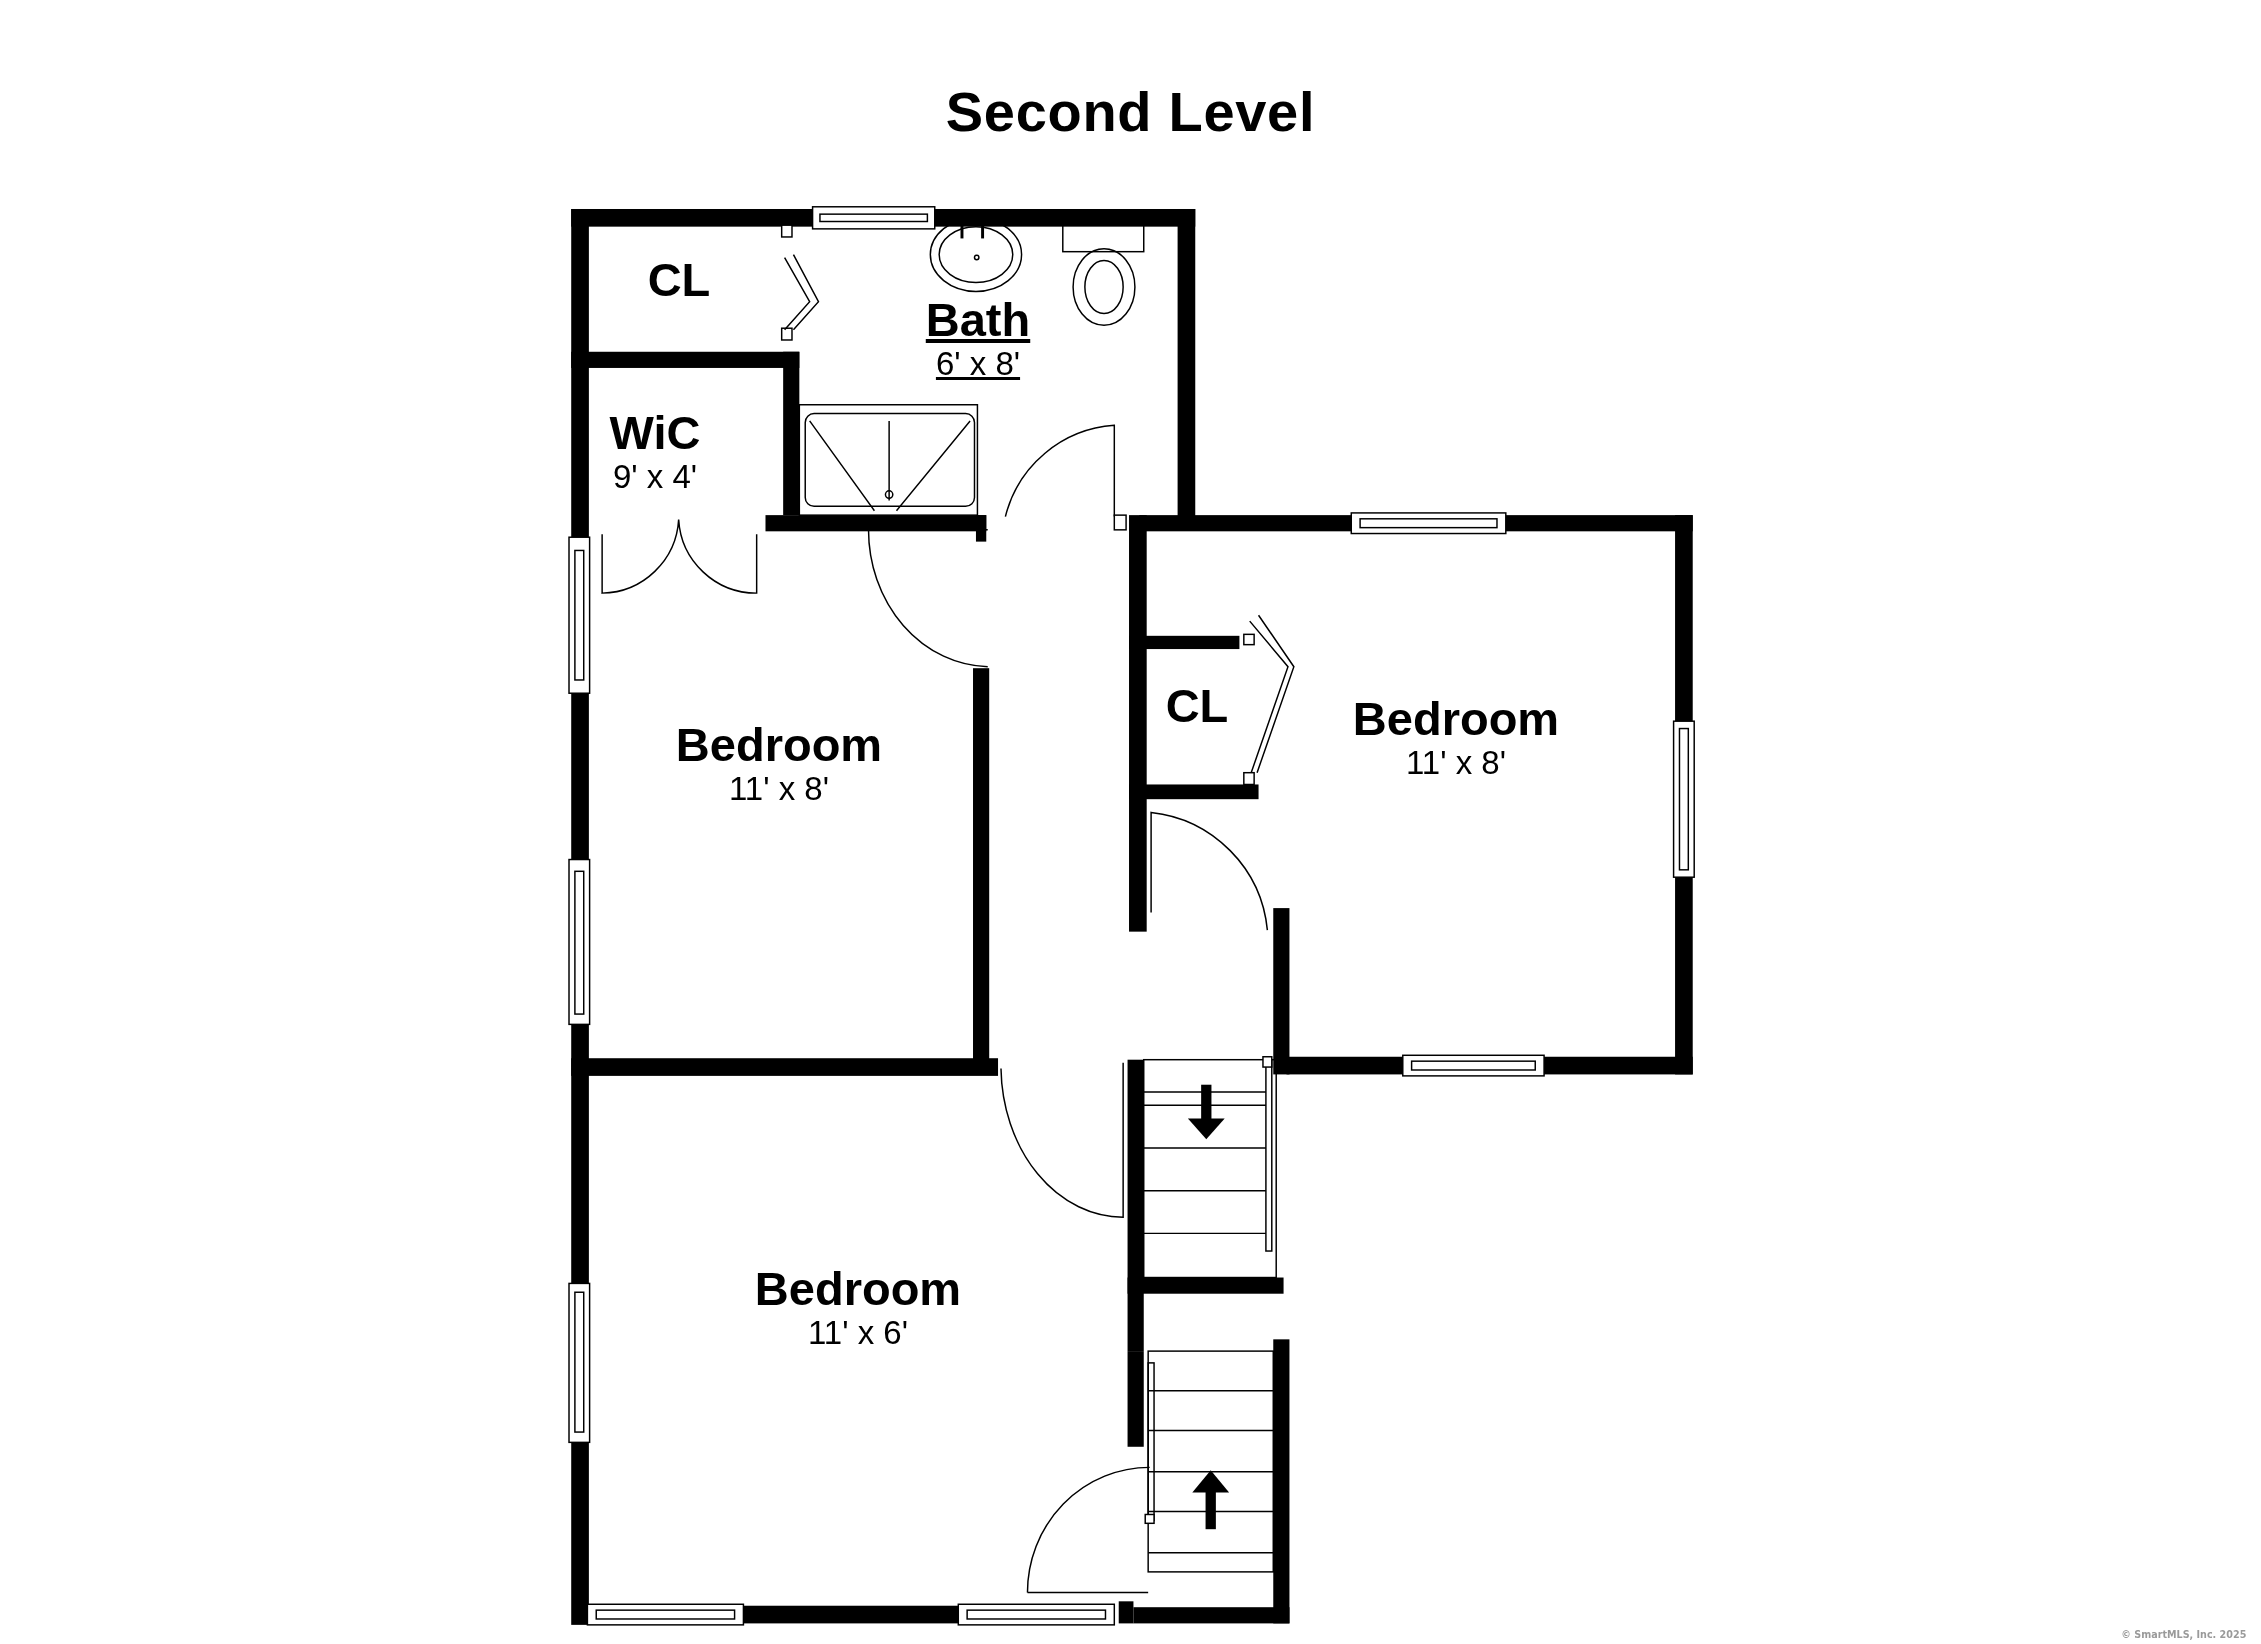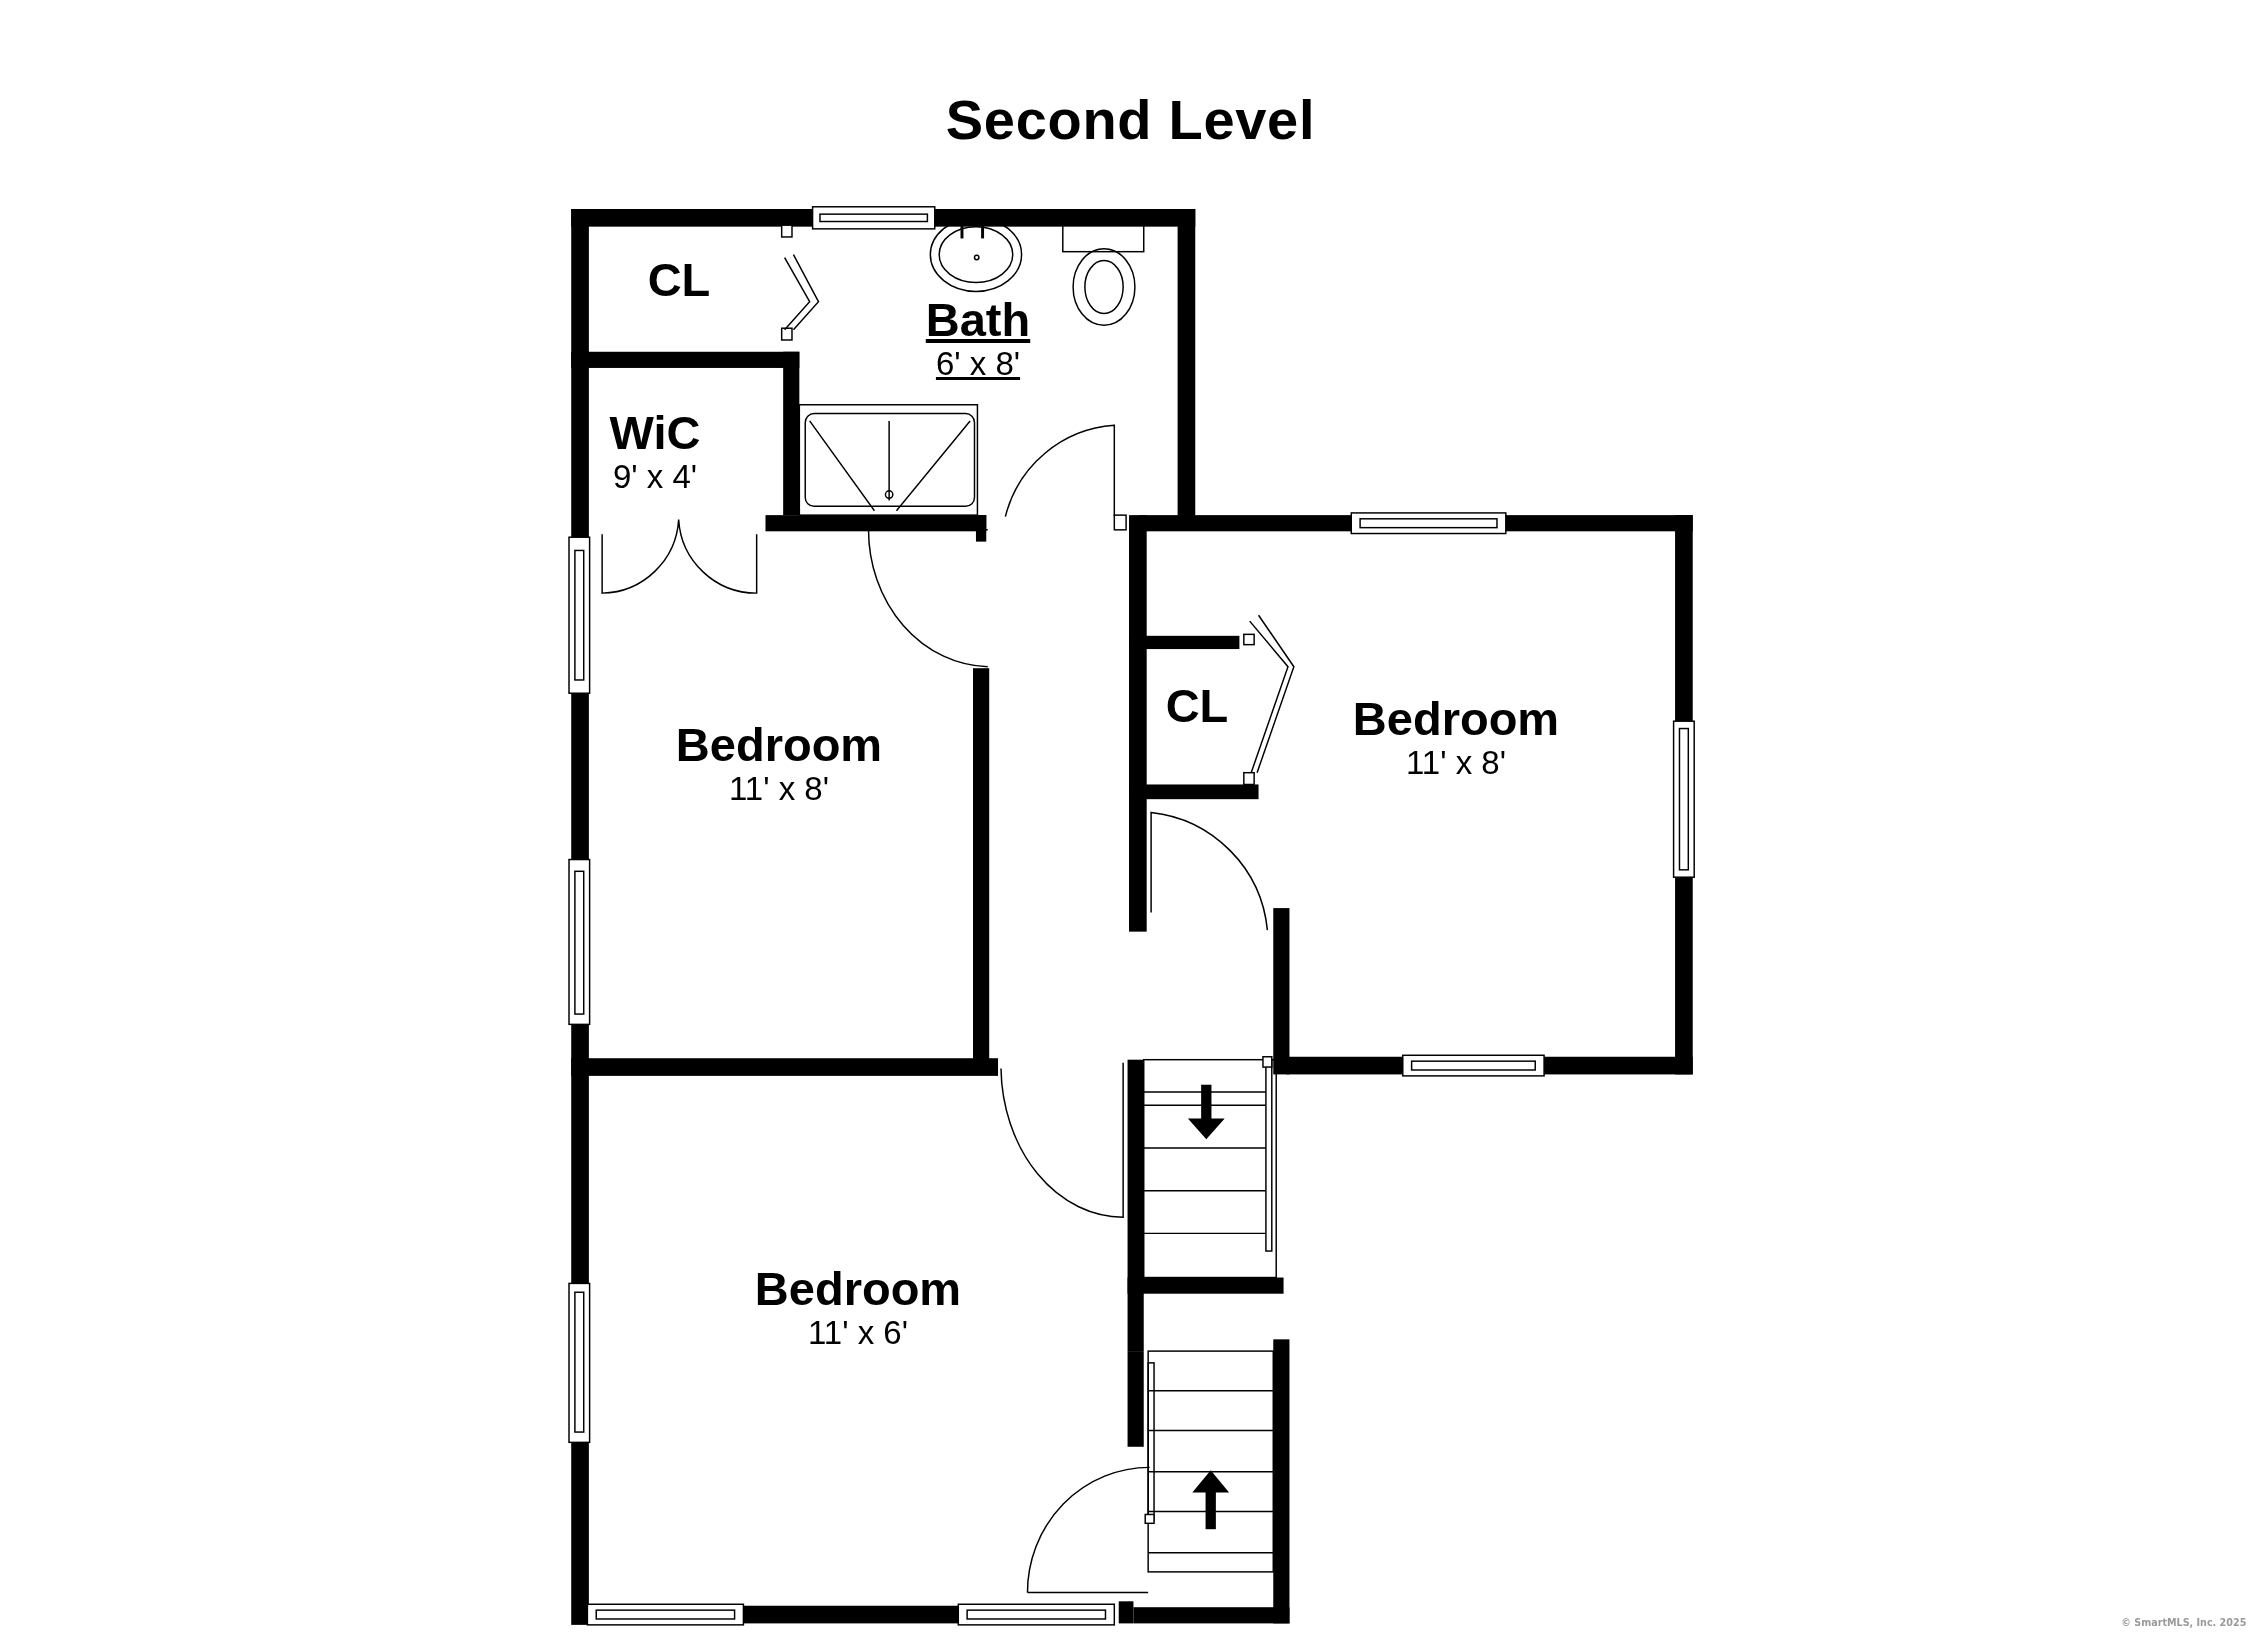--- a/index.html
+++ b/index.html
@@ -1,22 +1,22 @@
 <!DOCTYPE html>
 <html style="font-size:11.8px"><head>
 <meta charset="utf-8">
 <style>
   html, body { margin: 0; padding: 0; background: #ffffff; }
   body { width: 2261px; height: 1644px; position: relative; overflow: hidden; font-family: "Liberation Sans", sans-serif; }
   #plan { position: absolute; left: 0; top: 0; width: 2261px; height: 1644px; }
-  .title { position: absolute; left: 0; width: 2261px; top: 87px; text-align: center; font-weight: bold; font-size: 56px; color: #000; font-family: "Liberation Sans", sans-serif; letter-spacing: 0.7px; }
+  .title { position: absolute; left: 0; width: 2261px; top: 79px; text-align: center; font-weight: bold; font-size: 56px; color: #000; font-family: "Liberation Sans", sans-serif; letter-spacing: 0.7px; }
   .room-label { position: absolute; text-align: center; color: #000; font-family: "Liberation Sans", sans-serif; line-height: 1; transform: translateX(-50%); white-space: nowrap; }
   .room-label .name { display: block; font-weight: bold; font-size: 47px; }
   .room-label .dims { display: block; font-size: 33px; margin-top: 4px; }
-  .copyright { position: absolute; right: 14.7px; bottom: 16px; font-size: 9.6px; color: #9a9a9a; font-family: "DejaVu Sans", sans-serif; font-weight: bold; }
+  .copyright { position: absolute; right: 14.7px; bottom: 4px; font-size: 9.6px; color: #9a9a9a; font-family: "DejaVu Sans", sans-serif; font-weight: bold; }
   .wall { fill: #000; }
   .thin { fill: none; stroke: #000; stroke-width: 2; }
   .win { fill: #fff; stroke: #000; stroke-width: 2; }
 </style>
 </head>
 <body>
 
 <div class="title">Second Level</div>
 
 <svg id="plan" viewBox="0 0 3072 2234" xmlns="http://www.w3.org/2000/svg">

